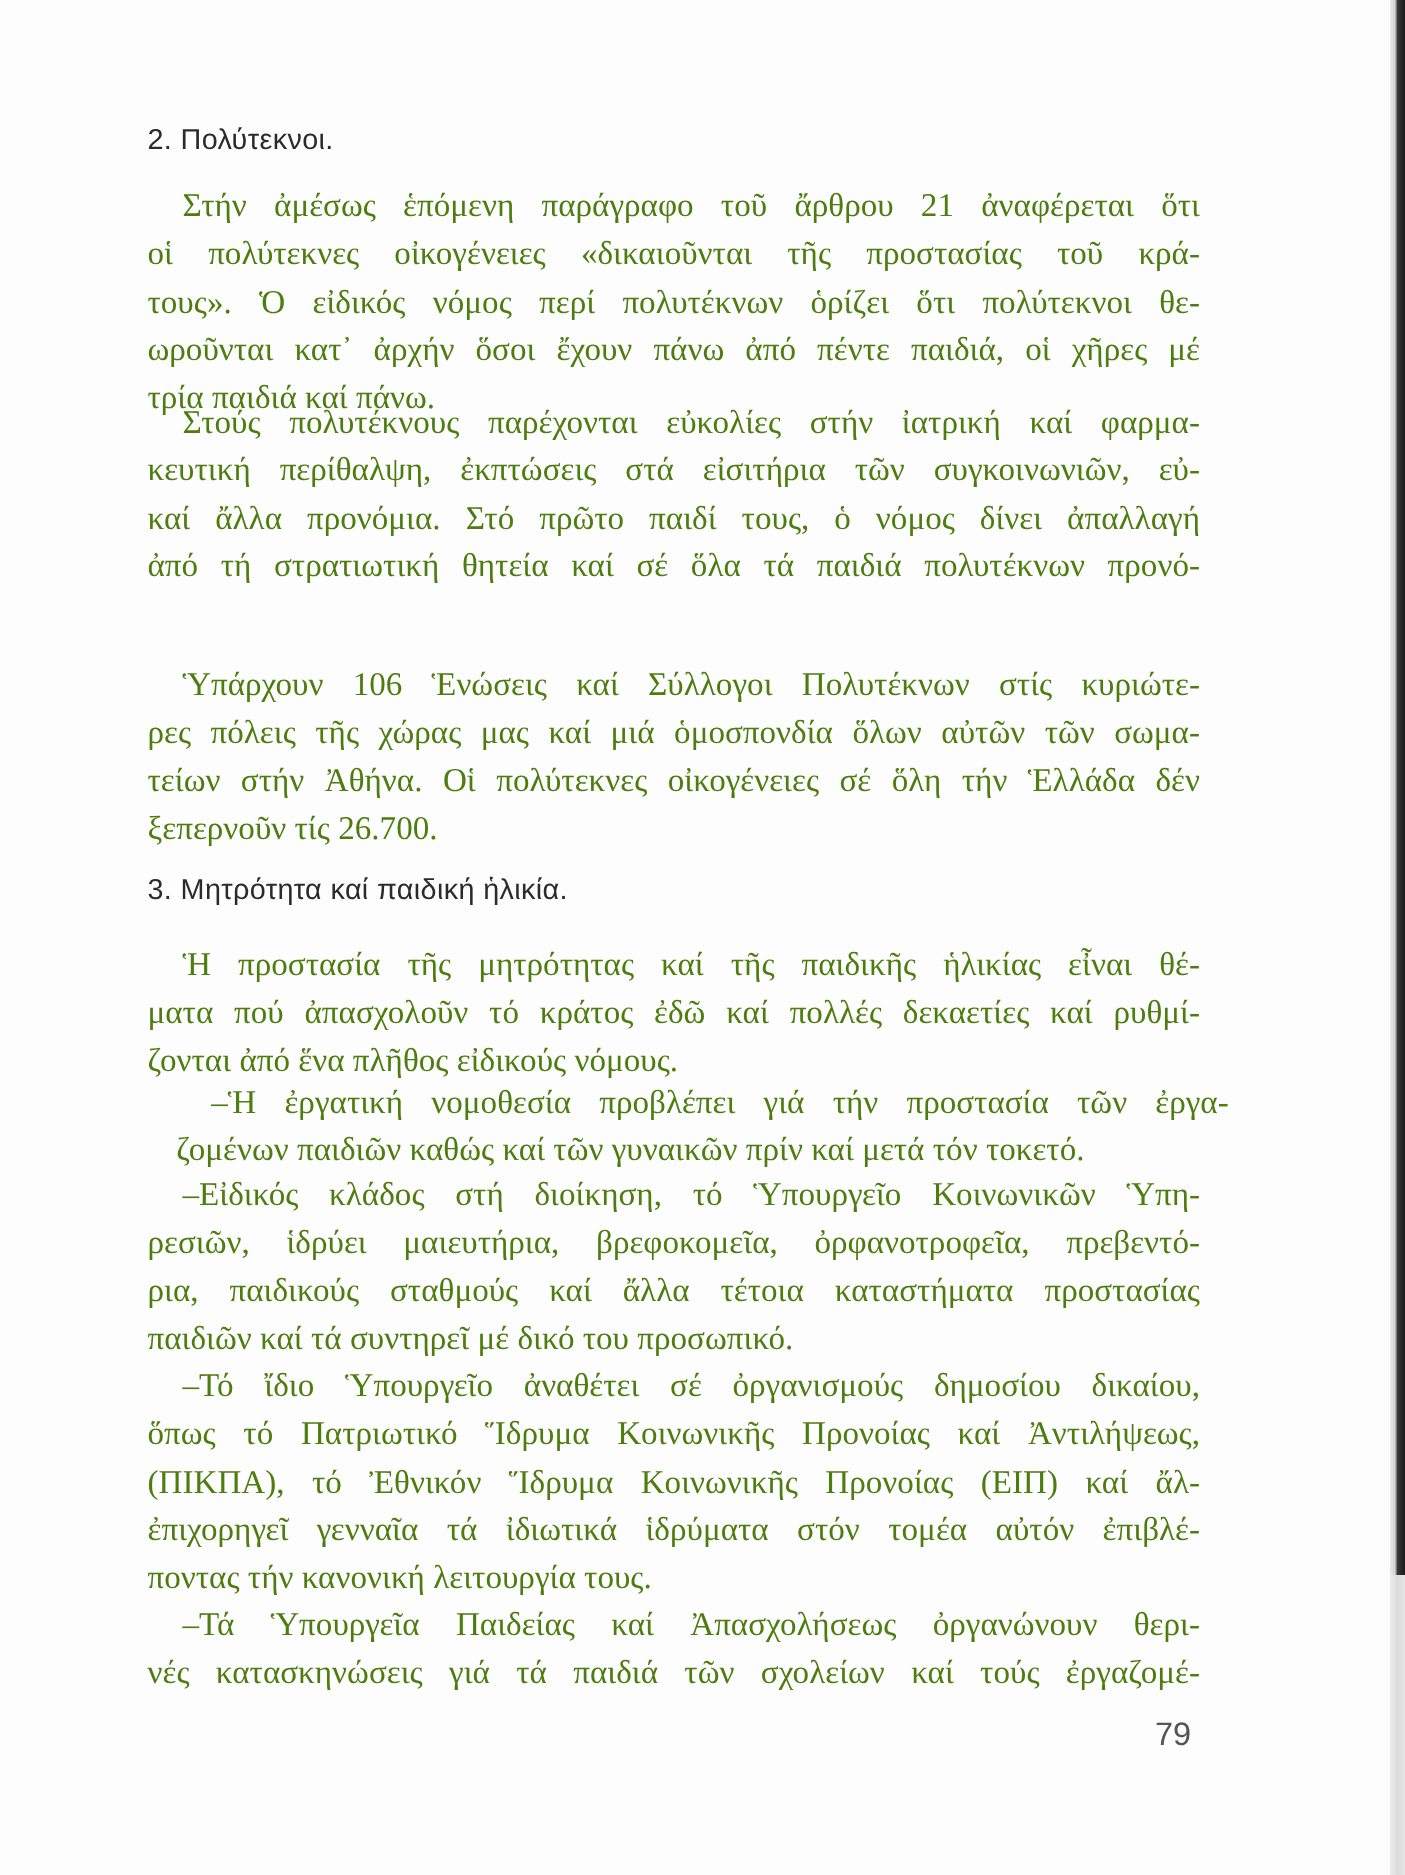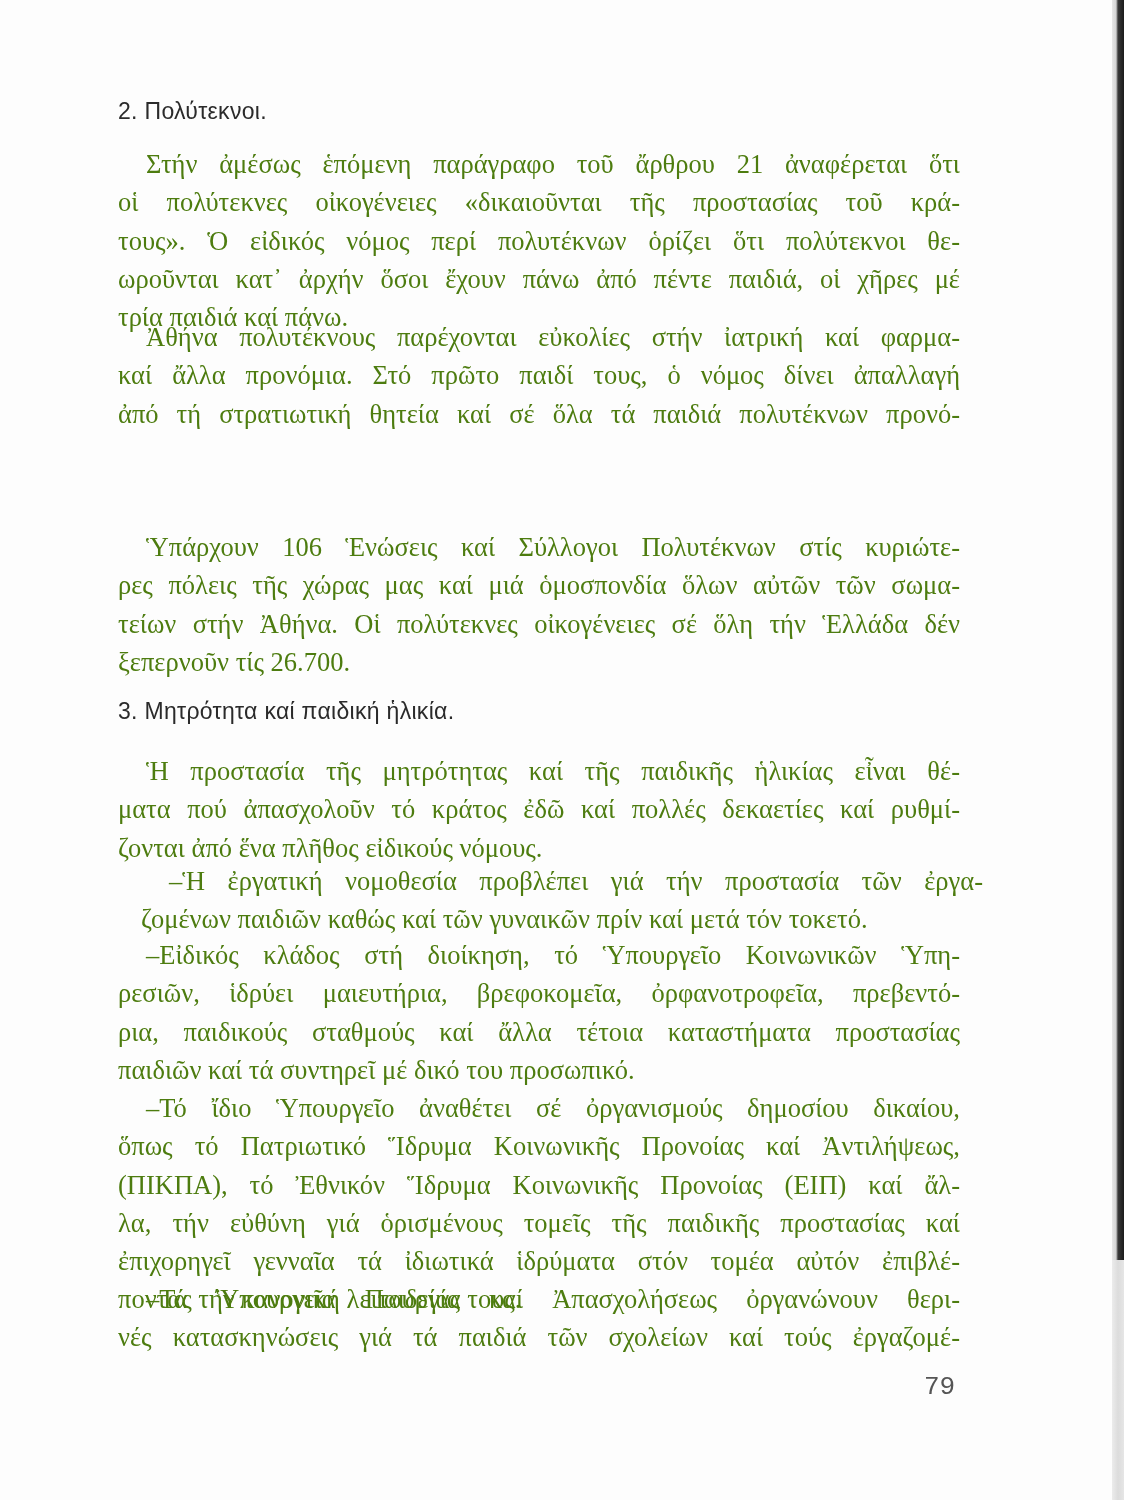--- a/index.html
+++ b/index.html
@@ -32,21 +32,21 @@
       position: absolute; left: 0; width: 842px;
       font-size: 26.5px; line-height: 38.3px;
       text-align: justify;
       color: #4d7c0f;
     }
     .line { display: block; white-space: nowrap; text-align-last: justify; text-align: justify; }
     .line.last { text-align-last: left; }
     .line.indent { padding-left: 28px; }
     .pagenum {
       position: absolute; left: 924px; top: 1372px;
-      font-family: Liberation Mono, monospace;
+      font-family: Liberation Sans, sans-serif;
       font-size: 26px; color: #555;
     }
   </style>
 </head>
 <body>
 
 <div class="edge"></div>
 <div class="edge-lower"></div>
 
 <div class="page">
@@ -55,21 +55,22 @@
 
   <div class="para" style="top:145px;">
     <span class="line indent">Στήν ἀμέσως ἑπόμενη παράγραφο τοῦ ἄρθρου 21 ἀναφέρεται ὅτι</span>
     <span class="line">οἱ πολύτεκνες οἰκογένειες «δικαιοῦνται τῆς προστασίας τοῦ κρά-</span>
     <span class="line">τους». Ὁ εἰδικός νόμος περί πολυτέκνων ὁρίζει ὅτι πολύτεκνοι θε-</span>
     <span class="line">ωροῦνται κατ᾽ ἀρχήν ὅσοι ἔχουν πάνω ἀπό πέντε παιδιά, οἱ χῆρες μέ</span>
     <span class="line last">τρία παιδιά καί πάνω.</span>
   </div>
 
   <div class="para" style="top:318px;">
-    <span class="line indent">Ἀθήνα πολυτέκνους παρέχονται εὐκολίες στήν ἰατρική καί φαρμα-</span>
+    <span class="line indent">Στούς πολυτέκνους παρέχονται εὐκολίες στήν ἰατρική καί φαρμα-</span>
+    <span class="line">κευτική περίθαλψη, ἐκπτώσεις στά εἰσιτήρια τῶν συγκοινωνιῶν, εὐ-</span>
     <span class="line">καί ἄλλα προνόμια. Στό πρῶτο παιδί τους, ὁ νόμος δίνει ἀπαλλαγή</span>
     <span class="line">ἀπό τή στρατιωτική θητεία καί σέ ὅλα τά παιδιά πολυτέκνων προνό-</span>
   </div>
 
   <div class="para" style="top:528px;">
     <span class="line indent">Ὑπάρχουν 106 Ἑνώσεις καί Σύλλογοι Πολυτέκνων στίς κυριώτε-</span>
     <span class="line">ρες πόλεις τῆς χώρας μας καί μιά ὁμοσπονδία ὅλων αὐτῶν τῶν σωμα-</span>
     <span class="line">τείων στήν Ἀθήνα. Οἱ πολύτεκνες οἰκογένειες σέ ὅλη τήν Ἑλλάδα δέν</span>
     <span class="line last">ξεπερνοῦν τίς 26.700.</span>
   </div>
@@ -91,21 +92,20 @@
     <span class="line indent">–Εἰδικός κλάδος στή διοίκηση, τό Ὑπουργεῖο Κοινωνικῶν Ὑπη-</span>
     <span class="line">ρεσιῶν, ἱδρύει μαιευτήρια, βρεφοκομεῖα, ὀρφανοτροφεῖα, πρεβεντό-</span>
     <span class="line">ρια, παιδικούς σταθμούς καί ἄλλα τέτοια καταστήματα προστασίας</span>
     <span class="line last">παιδιῶν καί τά συντηρεῖ μέ δικό του προσωπικό.</span>
   </div>
 
   <div class="para" style="top:1089px;">
     <span class="line indent">–Τό ἴδιο Ὑπουργεῖο ἀναθέτει σέ ὀργανισμούς δημοσίου δικαίου,</span>
     <span class="line">ὅπως τό Πατριωτικό Ἵδρυμα Κοινωνικῆς Προνοίας καί Ἀντιλήψεως,</span>
     <span class="line">(ΠΙΚΠΑ), τό Ἐθνικόν Ἵδρυμα Κοινωνικῆς Προνοίας (ΕΙΠ) καί ἄλ-</span>
-    <span class="line">λα, τήν εὐθύνη γιά ὁρισμένους τομεῖς τῆς παιδικῆς προστασίας καί</span>
     <span class="line">ἐπιχορηγεῖ γενναῖα τά ἰδιωτικά ἱδρύματα στόν τομέα αὐτόν ἐπιβλέ-</span>
     <span class="line last">ποντας τήν κανονική λειτουργία τους.</span>
   </div>
 
   <div class="para" style="top:1280px;">
     <span class="line indent">–Τά Ὑπουργεῖα Παιδείας καί Ἀπασχολήσεως ὀργανώνουν θερι-</span>
     <span class="line">νές κατασκηνώσεις γιά τά παιδιά τῶν σχολείων καί τούς ἐργαζομέ-</span>
   </div>
 </div>
 

